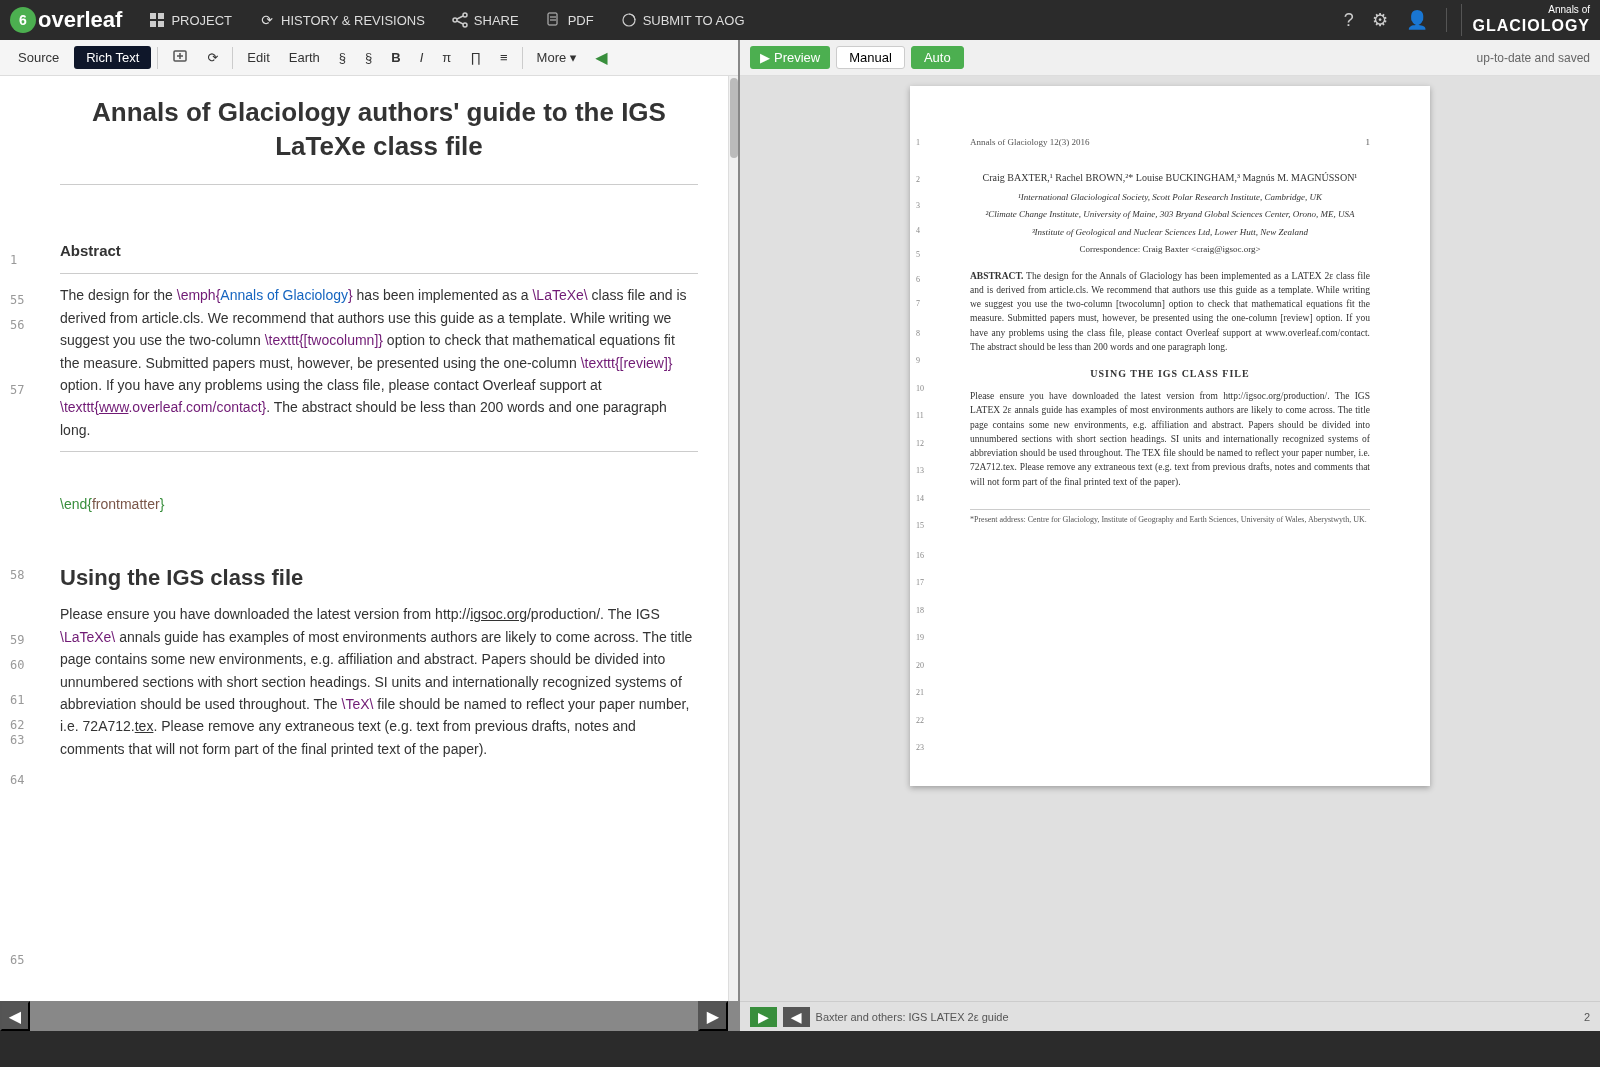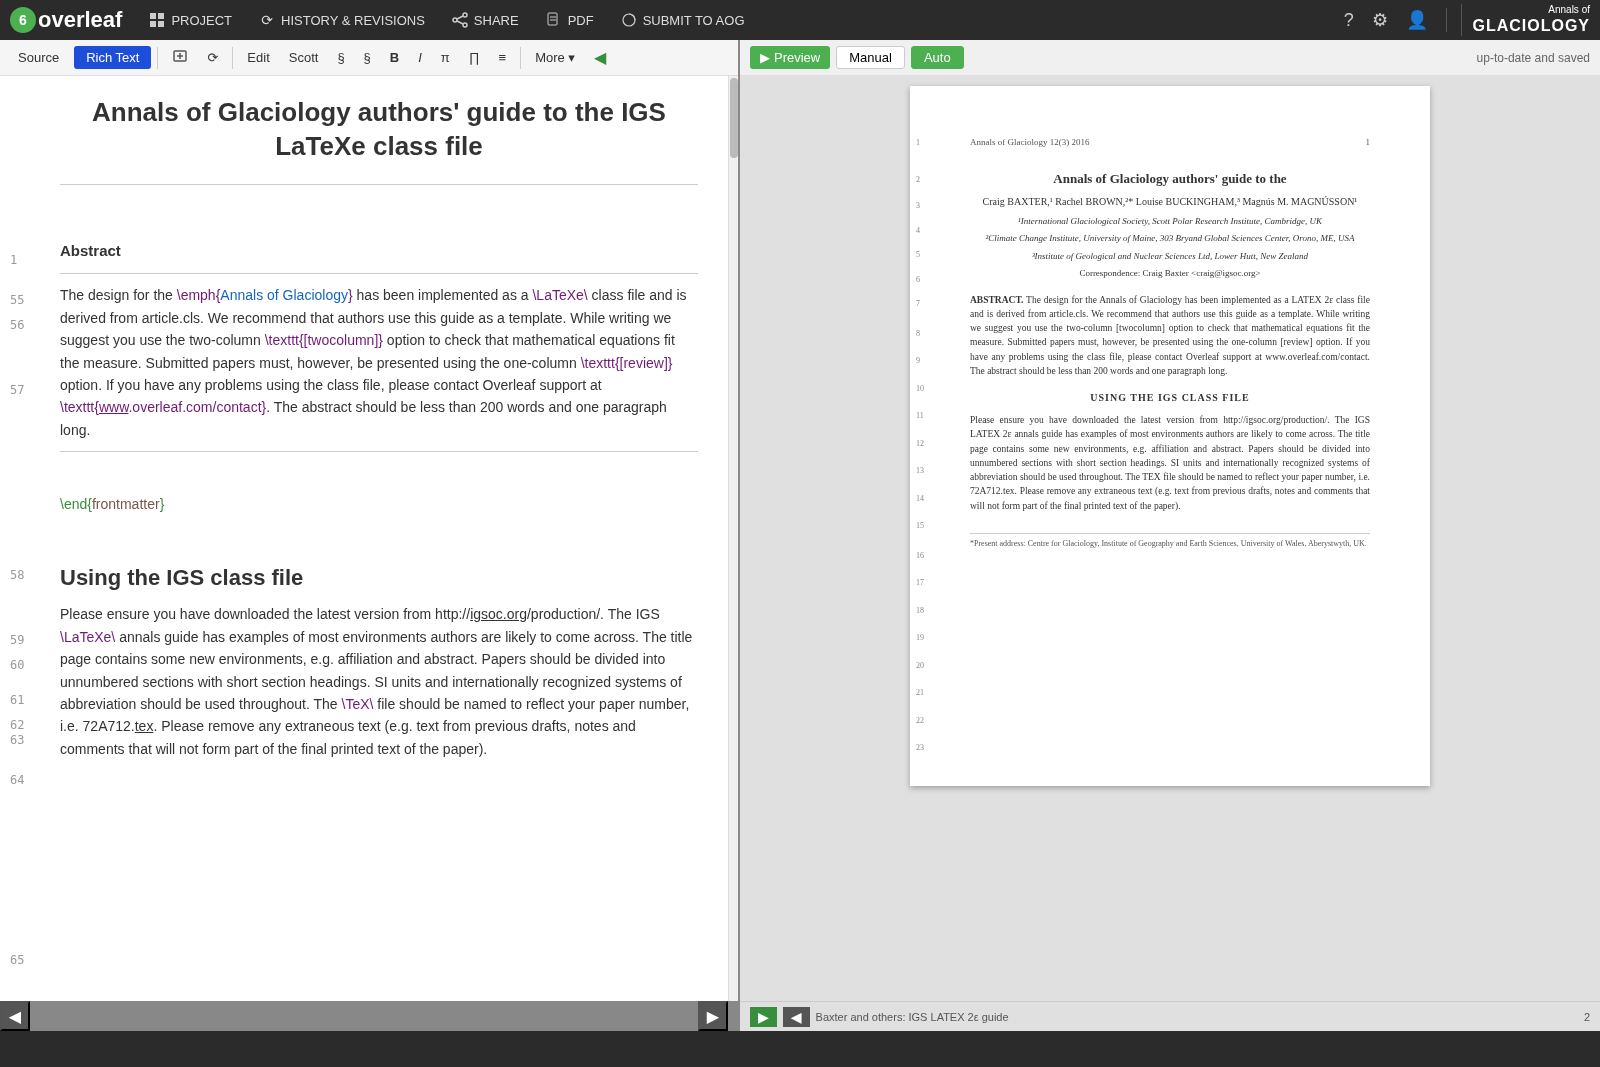--- a/index.html
+++ b/index.html
@@ -90,21 +90,21 @@
     }
     .toolbar-tab {
       padding: 4px 12px;
       border-radius: 3px;
       font-size: 13px;
       cursor: pointer;
       border: none;
       background: transparent;
     }
     .toolbar-tab.active {
-      background: #1d4ed8;
+      background: #0f172a;
       color: white;
     }
     .toolbar-tab.inactive {
       background: transparent;
       color: #333;
     }
     .toolbar-divider { width: 1px; height: 22px; background: #ccc; margin: 0 3px; }
     .toolbar-btn {
       padding: 3px 8px;
       font-size: 13px;
@@ -464,21 +464,21 @@
       <button class="toolbar-btn">
         <svg width="16" height="16" viewBox="0 0 16 16" fill="none" stroke="#555" stroke-width="1.5">
             <rect x="2" y="3" width="12" height="10" rx="1"></rect>
             <line x1="5" y1="8" x2="11" y2="8"></line>
             <line x1="8" y1="5" x2="8" y2="11"></line>
           </svg>
       </button>
       <button class="toolbar-btn">⟳</button>
       <div class="toolbar-divider"></div>
       <button class="toolbar-btn">Edit</button>
-      <button class="toolbar-btn">Scott</button>
+      <button class="toolbar-btn">Earth</button>
       <button class="toolbar-btn">§</button>
       <button class="toolbar-btn">§</button>
       <button class="toolbar-btn bold">B</button>
       <button class="toolbar-btn italic">I</button>
       <button class="toolbar-btn">π</button>
       <button class="toolbar-btn">∏</button>
       <button class="toolbar-btn">≡</button>
       <div class="toolbar-divider"></div>
       <button class="toolbar-btn">More ▾</button>
       <button class="toolbar-btn" style="color: #388e3c; font-size: 16px;">◀</button>
@@ -604,21 +604,20 @@
           <div style="margin-top:13px;">22</div>
           <div style="margin-top:13px;">23</div>
         </div>
 
         <div class="preview-page-header">
           <span>Annals of Glaciology 12(3) 2016</span>
           <span>1</span>
         </div>
 
         <div class="preview-title">
-          <div>Annals of Glaciology authors' guide to the</div>
         </div>
 
         <div class="preview-authors">Craig BAXTER,¹ Rachel BROWN,²* Louise BUCKINGHAM,³ Magnús M. MAGNÚSSON¹</div>
 
         <div class="preview-affiliations">¹International Glaciological Society, Scott Polar Research Institute, Cambridge, UK</div>
         <div class="preview-affiliations">²Climate Change Institute, University of Maine, 303 Bryand Global Sciences Center, Orono, ME, USA</div>
         <div class="preview-affiliations">³Institute of Geological and Nuclear Sciences Ltd, Lower Hutt, New Zealand</div>
         <div class="preview-correspondence">Correspondence: Craig Baxter &lt;craig@igsoc.org&gt;</div>
 
         <div class="preview-abstract">

